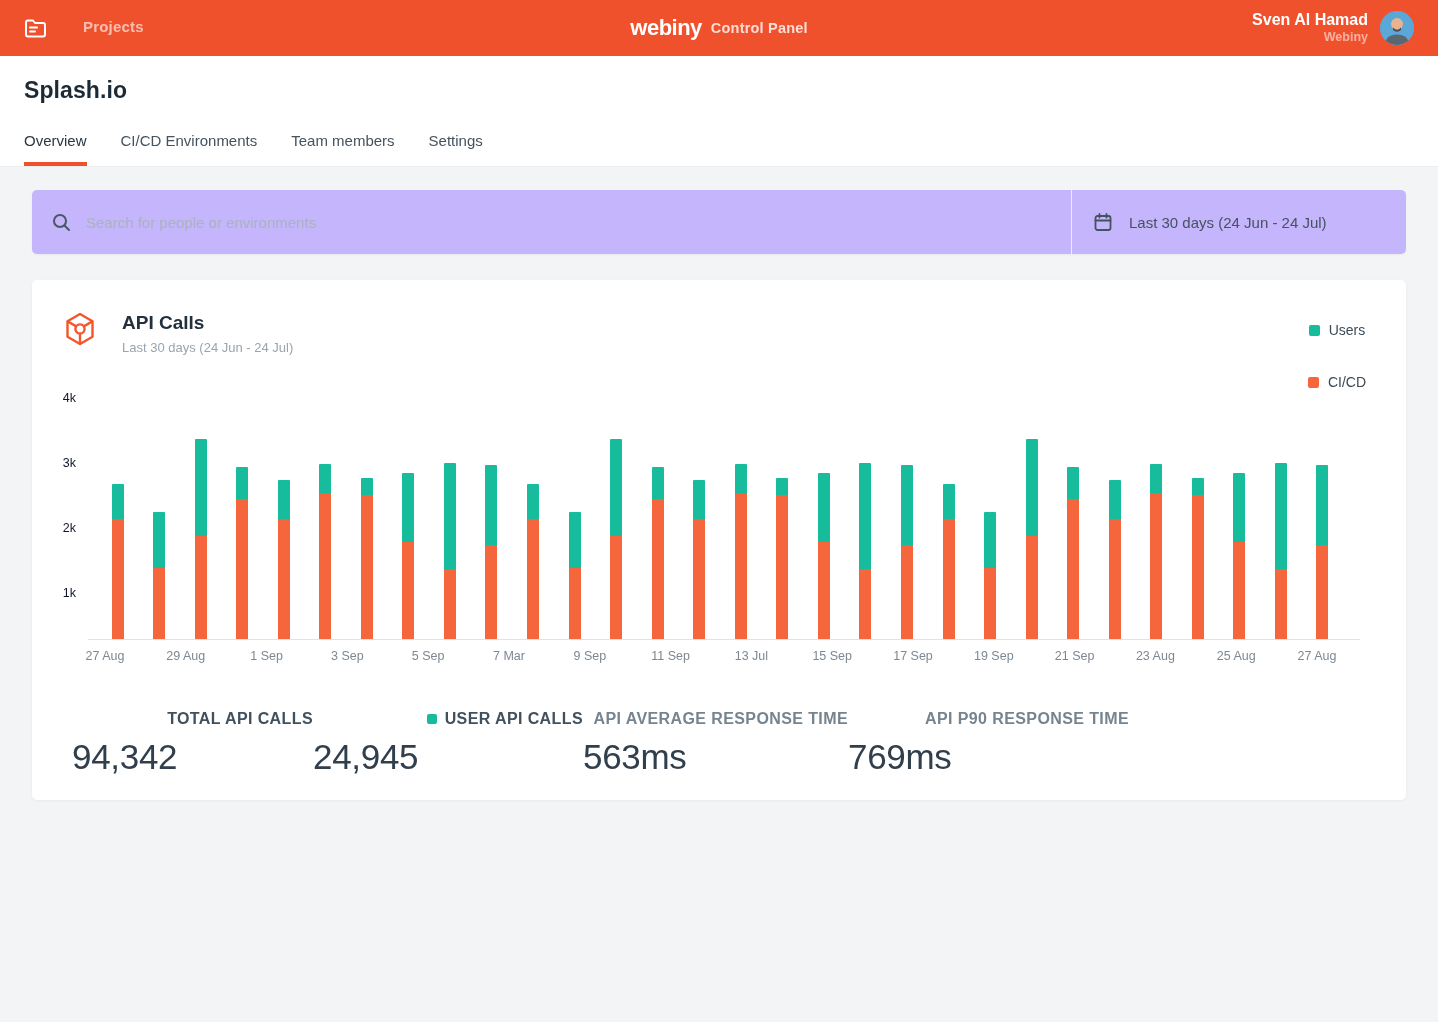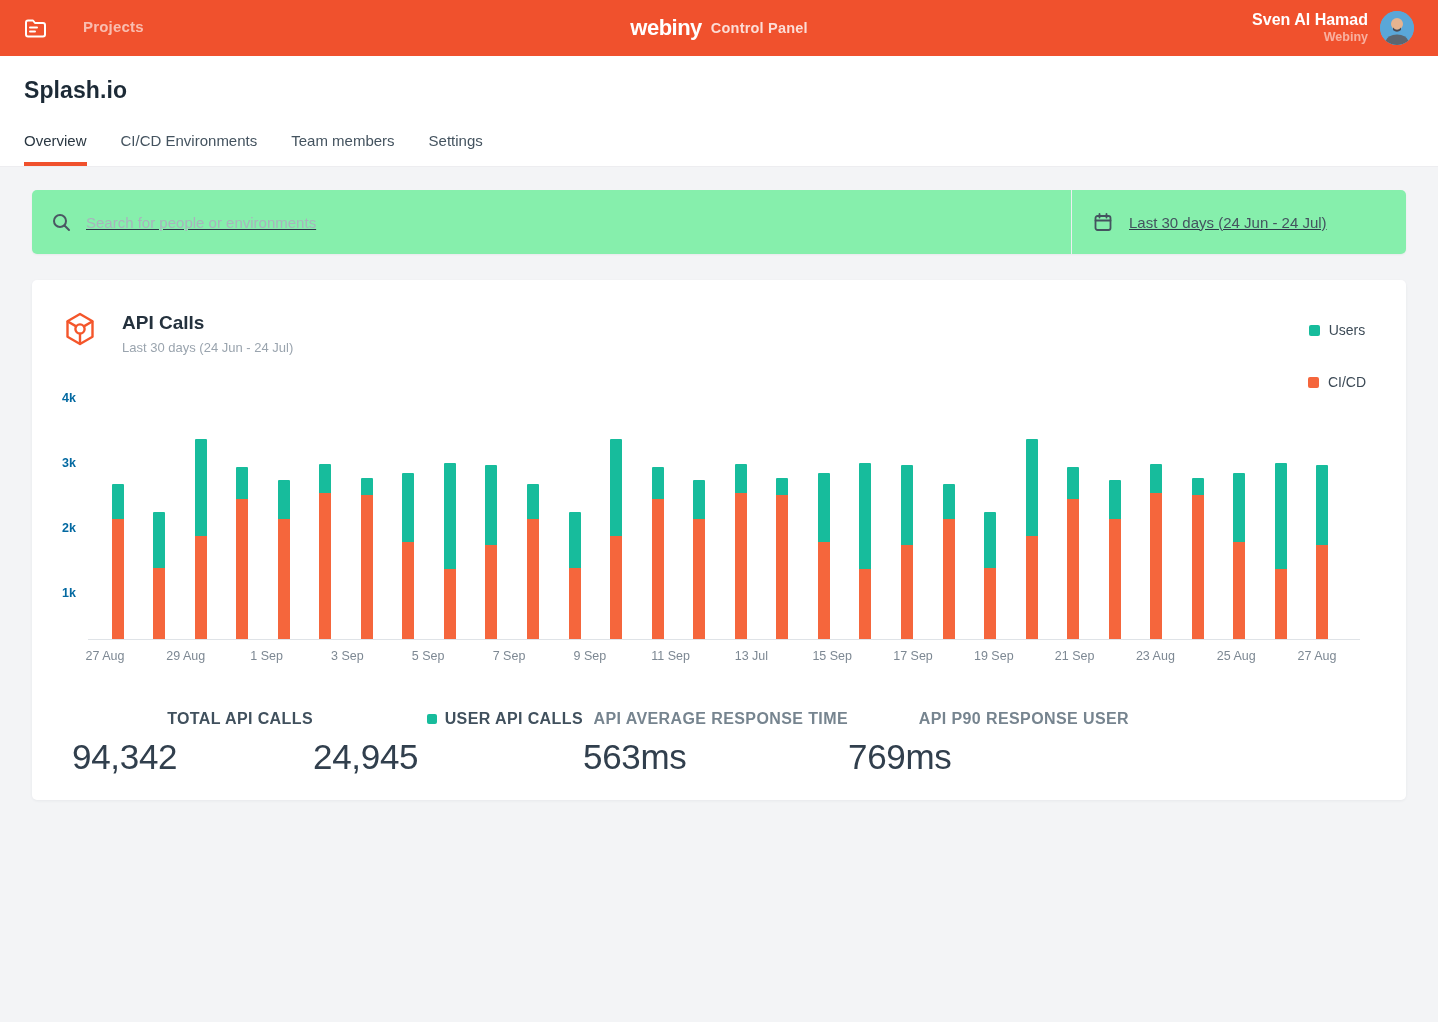--- a/index.html
+++ b/index.html
@@ -21,21 +21,21 @@
 
   
   .page-head { background:#fff; padding:0 24px; border-bottom:1px solid #ededf0; }
   .page-title { padding-top:21px; font-size:23px; font-weight:800; color:#1c2a36; letter-spacing:.1px; }
   .tabs { display:flex; gap:34px; margin-top:28px; }
   .tab { font-size:15px; color:#44535f; padding-bottom:13px; border-bottom:4px solid transparent; cursor:pointer; }
   .tab.active { color:#2a3742; border-bottom-color:#F0512D; font-weight:400; }
 
   
   .content { padding:23px 32px 0 32px; }
-  .toolbar { display:flex; background:#86efac; border-radius:5px; height:64px; box-shadow:0 1px 2px rgba(35,47,60,.05);text-decoration:underline; }
+  .toolbar { display:flex; background:#c4b5fd; border-radius:5px; height:64px; box-shadow:0 1px 2px rgba(35,47,60,.05); }
   .searchbox { flex:1; display:flex; align-items:center; gap:15px; padding:0 20px; }
   .searchbox input { border:none; outline:none; flex:1; font-size:15px; font-family:"Liberation Sans",sans-serif; color:#44535f; background:transparent; }
   .searchbox input::placeholder { color:#a9b3bd; }
   .toolbar-divider { width:1px; background:#eceef1; }
   .datepicker { width:334px; display:flex; align-items:center; gap:17px; padding:0 22px; font-size:15px; color:#44535f; cursor:pointer; }
 
   
   .card { margin-top:26px; background:#fff; border-radius:5px; height:520px; position:relative; box-shadow:0 1px 3px rgba(35,47,60,.06); }
   .card-head { display:flex; align-items:flex-start; padding:32px 40px 0 32px; }
   .card-title-block { margin-left:26px; }
@@ -43,21 +43,21 @@
   .card-subtitle { font-size:13px; color:#9aa4ae; margin-top:6px; }
   .legend { margin-left:auto; display:flex; gap:36px; align-items:center; margin-top:10px;flex-direction:column; }
   .legend-item { display:flex; align-items:center; gap:9px; font-size:14px; color:#3c4a56; }
   .legend-swatch { width:11px; height:11px; border-radius:2px; }
 
   
   .chart-plot { position:absolute; left:56px; right:46px; top:94px; height:266px; border-bottom:1px solid #dfe3e7; }
   .bar { position:absolute; bottom:0; width:12px; display:flex; flex-direction:column; }
   .bar-users { background:#17BC9C; border-radius:1px 1px 0 0; }
   .bar-cicd { background:#F5663C; }
-  .y-tick { position:absolute; right:calc(100% + 12px); transform:translateY(50%); font-size:12.5px; color:#0369a1;font-weight:bold; }
+  .y-tick { position:absolute; right:calc(100% + 12px); transform:translateY(50%); font-size:12.5px; color:#0f172a; }
   .x-tick { position:absolute; top:calc(100% + 10px); transform:translateX(-50%); font-size:12.5px; color:#7d8893; white-space:nowrap; }
 
   
   .stats { position:absolute; left:40px; right:40px; top:430px; display:grid; grid-template-columns:241px 270px 265px 281px 1fr; }
   .stat-label { font-size:16px; font-weight:800; letter-spacing:.4px; color:#40505d; display:flex; align-items:center; gap:8px; white-space:nowrap;justify-content:flex-end; }
   .stat.muted .stat-label { color:#76848f; }
   .stat-marker { width:10px; height:10px; border-radius:2px; display:inline-block; flex:none; }
   .stat-value { font-size:35px; font-weight:300; color:#313f4d; margin-top:9px; letter-spacing:-.3px; }
 
   svg { display:block; }
@@ -284,21 +284,21 @@
         </div>
         <span class="y-tick" style="bottom: 46.15px;">1k</span>
         <span class="y-tick" style="bottom: 111.15px;">2k</span>
         <span class="y-tick" style="bottom: 176.15px;">3k</span>
         <span class="y-tick" style="bottom: 241.15px;">4k</span>
         <span class="x-tick" style="left: 17px;">27 Aug</span>
         <span class="x-tick" style="left: 97.8px;">29 Aug</span>
         <span class="x-tick" style="left: 178.6px;">1 Sep</span>
         <span class="x-tick" style="left: 259.4px;">3 Sep</span>
         <span class="x-tick" style="left: 340.2px; text-align: center;">5 Sep</span>
-        <span class="x-tick" style="left: 421px;">7 Sep</span>
+        <span class="x-tick" style="left: 421px;">7 Mar</span>
         <span class="x-tick" style="left: 501.8px;">9 Sep</span>
         <span class="x-tick" style="left: 582.6px;">11 Sep</span>
         <span class="x-tick" style="left: 663.4px;">13 Jul</span>
         <span class="x-tick" style="left: 744.2px;">15 Sep</span>
         <span class="x-tick" style="left: 825px;">17 Sep</span>
         <span class="x-tick" style="left: 905.8px;">19 Sep</span>
         <span class="x-tick" style="left: 986.6px;">21 Sep</span>
         <span class="x-tick" style="left: 1067.4px;">23 Aug</span>
         <span class="x-tick" style="left: 1148.2px;">25 Aug</span>
         <span class="x-tick" style="left: 1229px;">27 Aug</span>
@@ -319,20 +319,20 @@
           <div class="stat-value">24,945</div>
         </div>
         <div class="stat muted">
           <div class="stat-label">
             <span>API AVERAGE RESPONSE TIME</span>
           </div>
           <div class="stat-value">563ms</div>
         </div>
         <div class="stat muted">
           <div class="stat-label">
-            <span>API P90 RESPONSE USER</span>
+            <span>API P90 RESPONSE TIME</span>
           </div>
           <div class="stat-value">769ms</div>
         </div>
       </div>
   </div>
 
 </main>
 
 </body></html>

